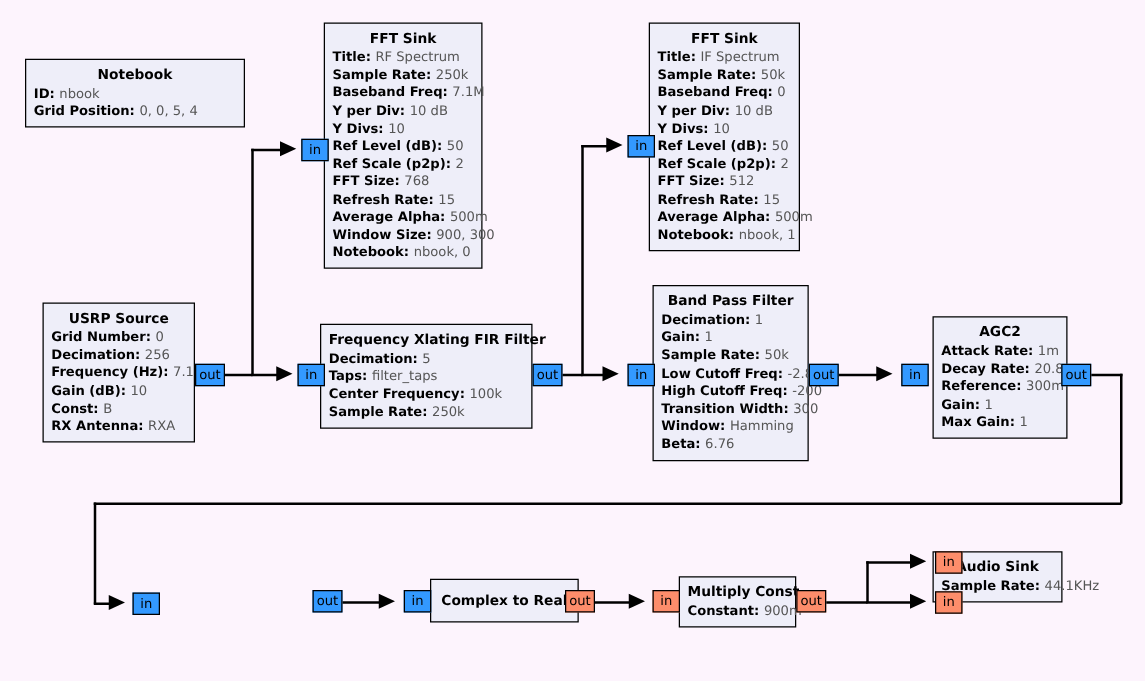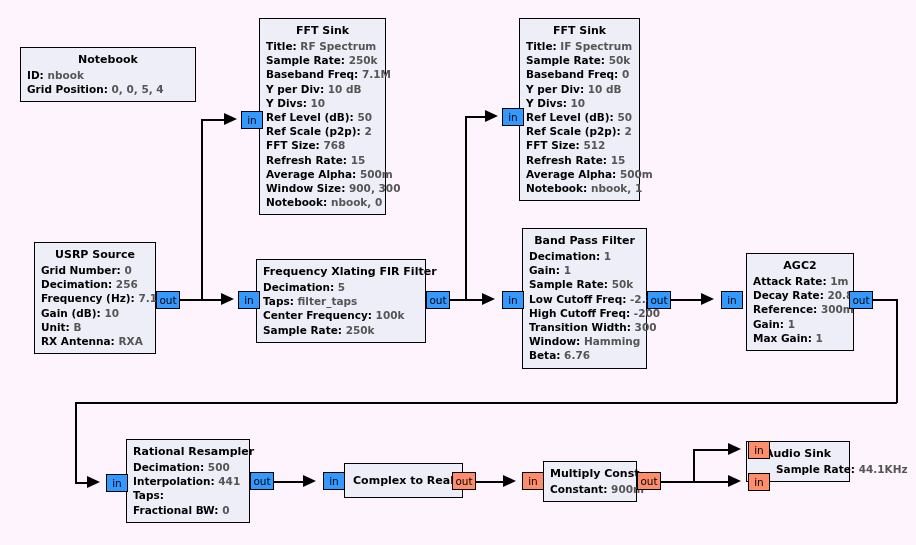--- a/index.html
+++ b/index.html
@@ -35,21 +35,21 @@
     line-height: 15px;
     padding-bottom: 1px;
     color: #000;
   }
   .block .row {
     font-weight: bold;
     text-align: left;
     color: #000;
   }
   .block .row .v {
-    font-weight: bold;
+    font-weight: normal;
     color: #555555;
   }
 
   
   .block.titleonly {
     display: flex;
     align-items: center;
     justify-content: center;
   }
   .block.titleonly .btitle { padding-bottom: 0; }
@@ -128,21 +128,21 @@
     <div class="row"><span>Average Alpha:</span> <span class="v">500m</span></div>
     <div class="row"><span>Notebook:</span> <span class="v">nbook, 1</span></div>
   </div>
 
   <div class="block" style="left:34px; top:242px; width:122px;">
     <div class="btitle">USRP Source</div>
     <div class="row"><span>Grid Number:</span> <span class="v">0</span></div>
     <div class="row"><span>Decimation:</span> <span class="v">256</span></div>
     <div class="row"><span>Frequency (Hz):</span> <span class="v">7.1M</span></div>
     <div class="row"><span>Gain (dB):</span> <span class="v">10</span></div>
-    <div class="row"><span>Unit:</span> <span class="v">B</span></div>
+    <div class="row"><span>Const:</span> <span class="v">B</span></div>
     <div class="row"><span>RX Antenna:</span> <span class="v">RXA</span></div>
   </div>
 
   <div class="block" style="left:256px; top:259px; width:170px;">
     <div class="btitle">Frequency Xlating FIR Filter</div>
     <div class="row"><span>Decimation:</span> <span class="v">5</span></div>
     <div class="row"><span>Taps:</span> <span class="v">filter_taps</span></div>
     <div class="row"><span>Center Frequency:</span> <span class="v">100k</span></div>
     <div class="row"><span>Sample Rate:</span> <span class="v">250k</span></div>
   </div>
@@ -161,40 +161,33 @@
 
   <div class="block" style="left:746px; top:253px; width:108px;">
     <div class="btitle">AGC2</div>
     <div class="row"><span>Attack Rate:</span> <span class="v">1m</span></div>
     <div class="row"><span>Decay Rate:</span> <span class="v">20.8u</span></div>
     <div class="row"><span>Reference:</span> <span class="v">300m</span></div>
     <div class="row"><span>Gain:</span> <span class="v">1</span></div>
     <div class="row"><span>Max Gain:</span> <span class="v">1</span></div>
   </div>
 
-  <div class="block" style="left:126px; top:439px; width:124px;">
-    <div class="btitle">Rational Resampler</div>
-    <div class="row"><span>Decimation:</span> <span class="v">500</span></div>
-    <div class="row"><span>Interpolation:</span> <span class="v">441</span></div>
-    <div class="row"><span>Taps:</span> <span class="v"></span></div>
-    <div class="row"><span>Fractional BW:</span> <span class="v">0</span></div>
-  </div>
 
   <div class="block titleonly" style="left:344px; top:463px; width:119px; height:35px;">
     <div class="btitle">Complex to Real</div>
   </div>
 
   <div class="block" style="left:543px; top:461px; width:94px;">
     <div class="btitle">Multiply Const</div>
     <div class="row"><span>Constant:</span> <span class="v">900m</span></div>
   </div>
 
   <div class="block" style="left:746px; top:441px; width:104px;">
     <div class="btitle">Audio Sink</div>
-    <div class="row" style="text-align:right;margin-left:23px;"><span>Sample Rate:</span> <span class="v">44.1KHz</span></div>
+    <div class="row" style="text-align:right;"><span>Sample Rate:</span> <span class="v">44.1KHz</span></div>
   </div>
 
   <div class="port blue" style="left:156px; top:291px; width:24px; height:18px;">out</div>
 
   <div class="port blue" style="left:241px; top:111px; width:22px; height:18px;">in</div>
 
   <div class="port blue" style="left:238px; top:291px; width:22px; height:18px;">in</div>
   <div class="port blue" style="left:426px; top:291px; width:24px; height:18px;">out</div>
 
   <div class="port blue" style="left:502px; top:108px; width:22px; height:18px;">in</div>

